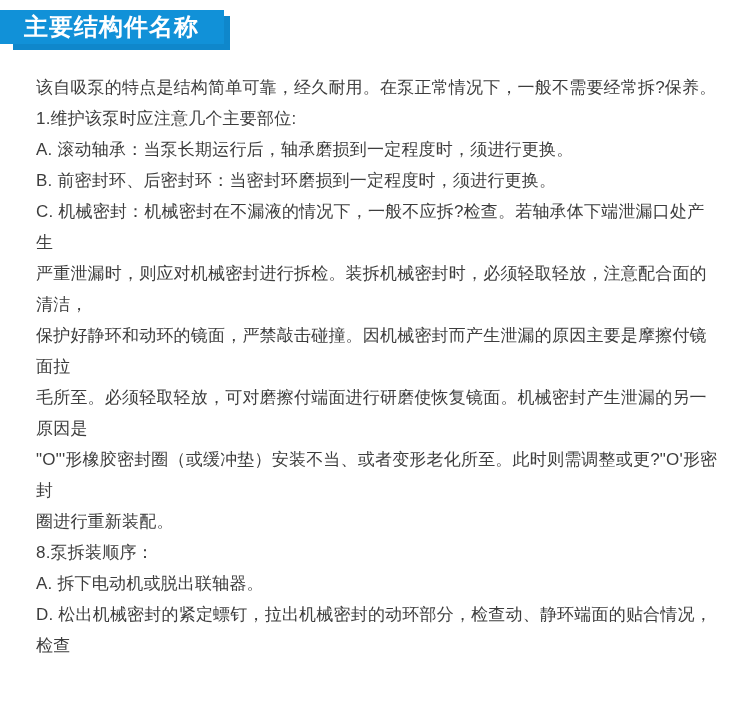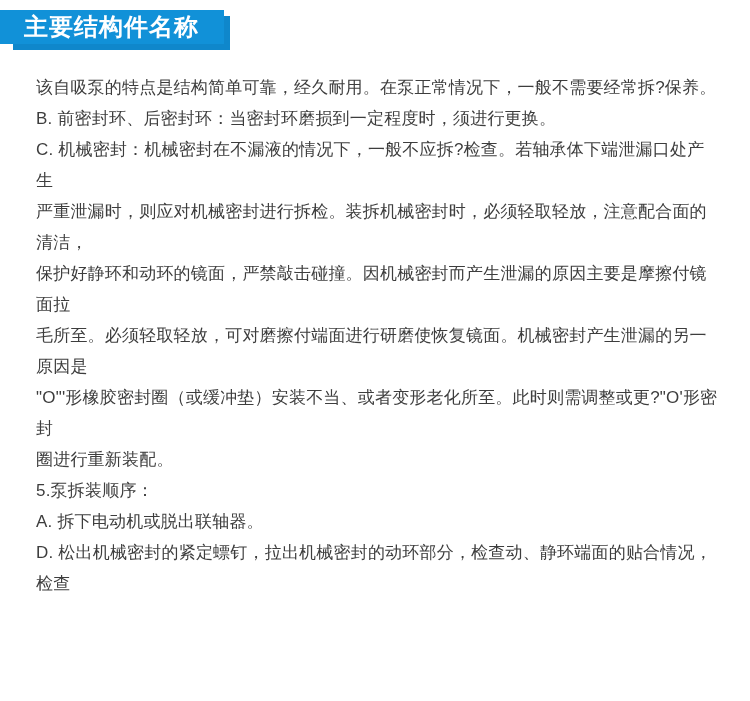--- a/index.html
+++ b/index.html
@@ -60,26 +60,28 @@
 
 <div class="page">
 
   <div class="banner-back" style="background: rgb(15, 135, 203);"></div>
   <div class="banner-front" style="background: rgb(17, 145, 216); color: rgb(255, 255, 255);">
     <span>主要结构件名称</span>
   </div>
 
   <div class="content" style="color: rgb(61, 61, 61);">
     <p>该自吸泵的特点是结构简单可靠，经久耐用。在泵正常情况下，一般不需要经常拆?保养。</p>
+    <p>1.维护该泵时应注意几个主要部位:</p>
+    <p>A. 滚动轴承：当泵长期运行后，轴承磨损到一定程度时，须进行更换。</p>
     <p>B. 前密封环、后密封环：当密封环磨损到一定程度时，须进行更换。</p>
     <p>C. 机械密封：机械密封在不漏液的情况下，一般不应拆?检查。若轴承体下端泄漏口处产生</p>
     <p>严重泄漏时，则应对机械密封进行拆检。装拆机械密封时，必须轻取轻放，注意配合面的清洁，</p>
     <p>保护好静环和动环的镜面，严禁敲击碰撞。因机械密封而产生泄漏的原因主要是摩擦付镜面拉</p>
     <p>毛所至。必须轻取轻放，可对磨擦付端面进行研磨使恢复镜面。机械密封产生泄漏的另一原因是</p>
     <p>"O"'形橡胶密封圈（或缓冲垫）安装不当、或者变形老化所至。此时则需调整或更?"O'形密封</p>
     <p>圈进行重新装配。</p>
-    <p>5.泵拆装顺序：</p>
+    <p>8.泵拆装顺序：</p>
     <p>A. 拆下电动机或脱出联轴器。</p>
     <p>D. 松出机械密封的紧定螵钉，拉出机械密封的动环部分，检查动、静环端面的贴合情况，检查</p>
 
   </div>
 
 </div>
 
 </body></html>

